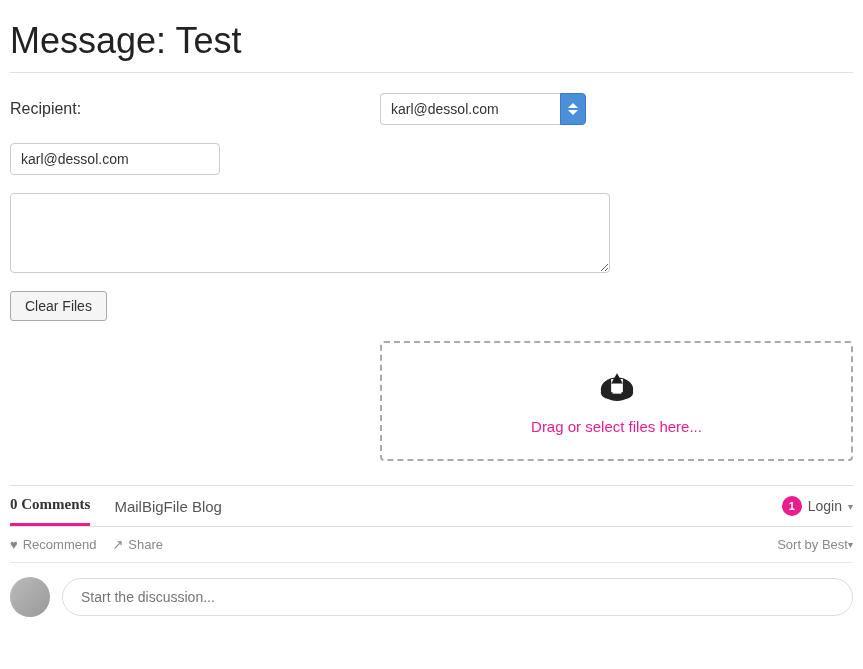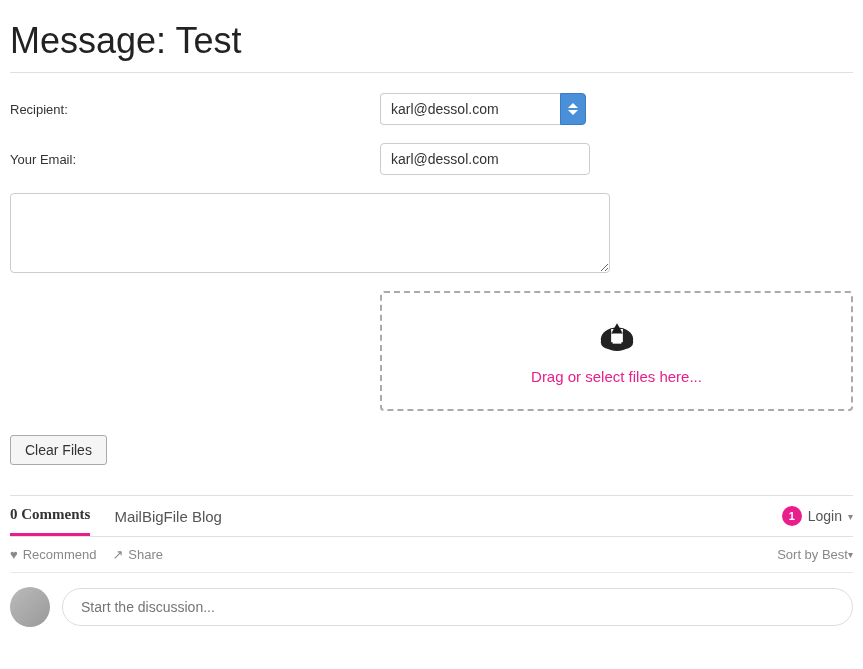--- a/index.html
+++ b/index.html
@@ -34,21 +34,21 @@
     }
 
     .form-row {
       display: flex;
       align-items: center;
       margin-bottom: 18px;
     }
 
     .form-label {
       width: 370px;
-      font-size: 13px;
+      font-size: 16px;
       color: #333;
       flex-shrink: 0;
     }
 
     .form-label-top {
       width: 370px;
       font-size: 15px;
       color: #333;
       flex-shrink: 0;
       align-self: flex-start;
@@ -316,26 +316,29 @@
       <div class="recipient-wrapper">
         <select class="recipient-select"><option value="karl@dessol.com">karl@dessol.com</option></select>
         <div class="select-arrows">
           <div class="arrow-up"></div>
           <div class="arrow-down"></div>
         </div>
       </div>
     </div>
 
     <div class="form-row">
-      <div class="form-label">Your Email:</div>
       <input class="email-input" type="email" value="karl@dessol.com" style="">
     </div>
 
     <div class="form-row">
       <textarea class="message-textarea" style=""></textarea>
+    </div>
+
+    <div style="margin-top: 10px; margin-left: 0;">
+      <button class="clear-files-btn">Clear Files</button>
     </div>
 
     <div style="display:flex; margin-left: 0;">
       <div style="width:370px; flex-shrink:0;"></div>
       <div class="dropzone">
         <div class="upload-icon">
           <svg class="upload-svg" viewBox="0 0 60 50" fill="none" xmlns="http://www.w3.org/2000/svg">
 
             <ellipse cx="30" cy="24" rx="22" ry="16" fill="#222"></ellipse>
             <ellipse cx="18" cy="28" rx="10" ry="9" fill="#222"></ellipse>
@@ -345,24 +348,20 @@
             <polygon points="30,2 22,16 38,16" fill="#222"></polygon>
 
             <rect x="24" y="14" width="12" height="16" fill="white"></rect>
             <polygon points="30,4 23,16 37,16" fill="#1a1a1a"></polygon>
           </svg>
         </div>
         <span class="dropzone-text">Drag or select files here...</span>
       </div>
     </div>
 
-    <div style="margin-top: 10px; margin-left: 0;">
-      <button class="clear-files-btn">Clear Files</button>
-    </div>
-
   </div>
 
   <div class="comments-section">
 
     <div class="comments-tabs">
       <div class="comments-tab active">
         <span>0 Comments</span>
       </div>
       <div class="comments-tab">
         <span>MailBigFile Blog</span>

